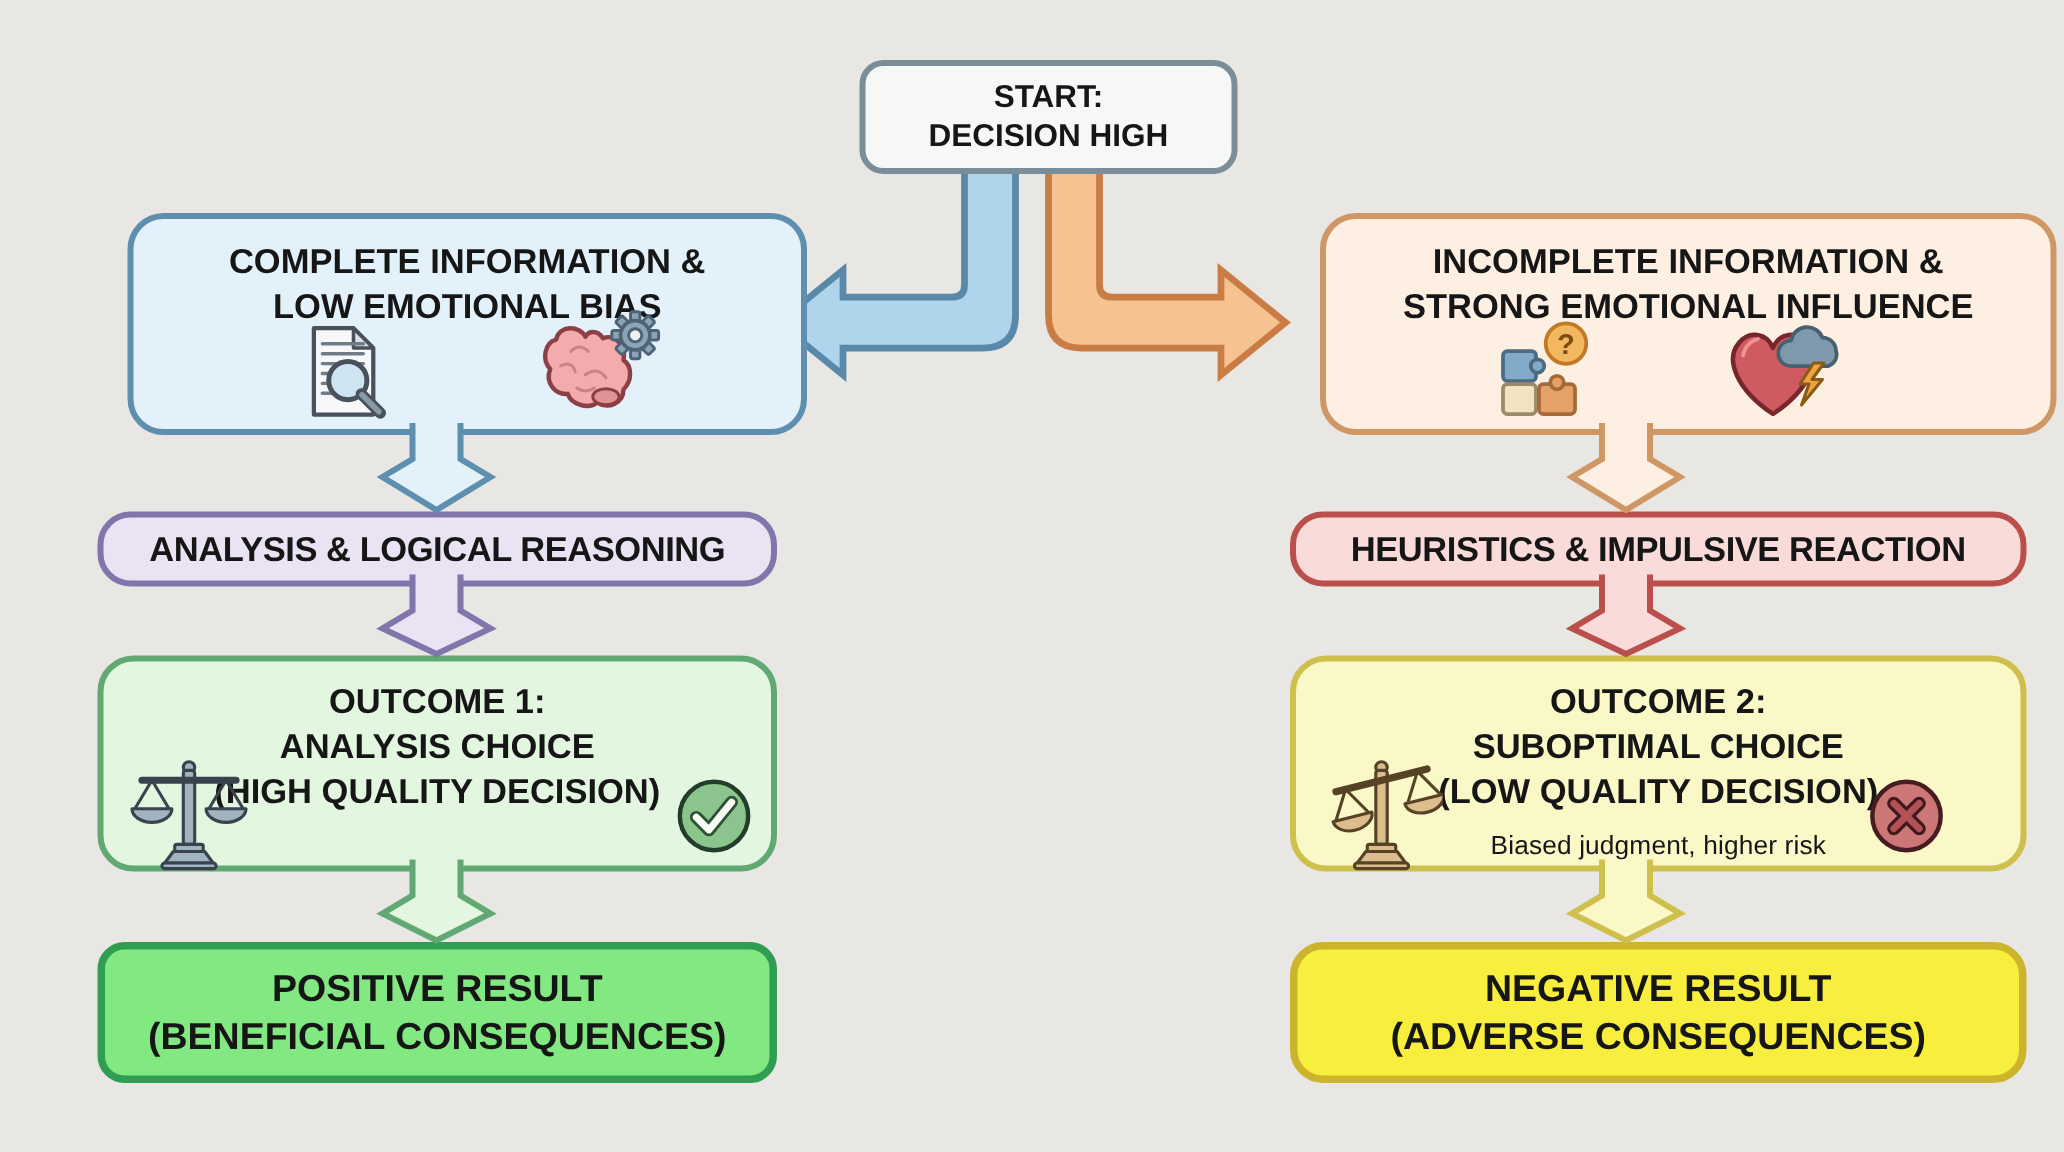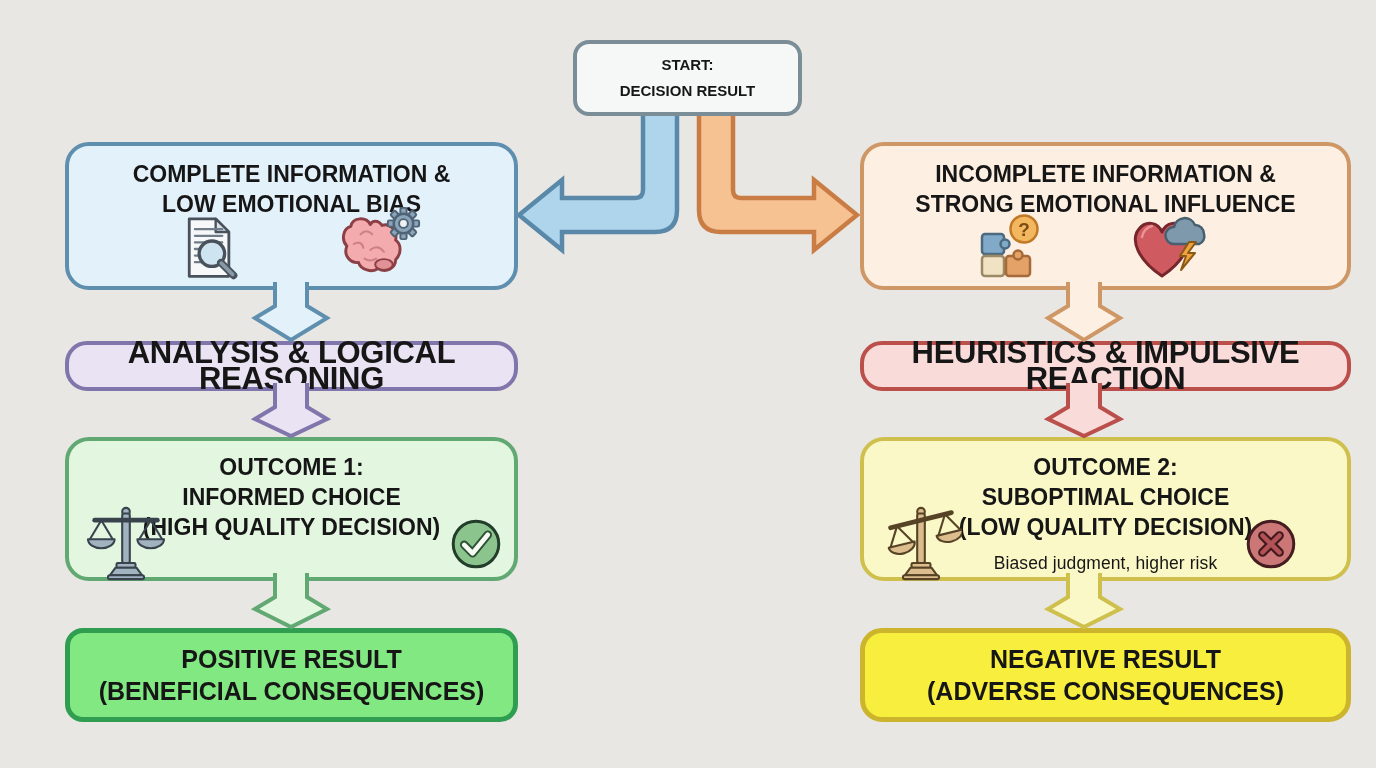--- a/index.html
+++ b/index.html
@@ -4,26 +4,26 @@
 <style>
   html,body{margin:0;padding:0;}
   body{background:#cfcfcd;font-family:"Liberation Sans",sans-serif;}
   #canvas{position:relative;width:1376px;height:768px;background:var(--background,#e8e7e4);overflow:hidden;color:var(--text,#161616);}
   svg.layer{position:absolute;left:0;top:0;width:1376px;height:768px;pointer-events:none;}
   #elbow-layer{z-index:1;}
   #flow-layer{z-index:3;}
   .box{position:absolute;box-sizing:border-box;z-index:2;display:flex;flex-direction:column;align-items:center;text-align:center;font-weight:700;}
   .box .line{display:block;}
   
-  .start{left:573px;top:40px;width:229px;height:76px;border-radius:16px;background:var(--start-fill);border:4px solid var(--start-border);justify-content:center;font-size:15px;line-height:26px;}
+  .start{left:573px;top:40px;width:252px;height:76px;border-radius:16px;background:var(--start-fill);border:4px solid var(--start-border);justify-content:center;font-size:21px;line-height:26px;}
   
   .colL{left:65px;width:453px;}
   .colR{left:860px;width:491px;}
-  .condition{top:142px;height:148px;border-radius:24px;border-width:4px;border-style:solid;font-size:23px;line-height:30px;padding-top:13px;}
-  .process{top:341px;height:50px;border-radius:22px;border-width:4px;border-style:solid;justify-content:center;font-size:31px;line-height:26px;letter-spacing:-0.3px;}
+  .condition{top:142px;height:148px;border-radius:24px;border-width:4px;border-style:solid;font-size:23px;line-height:30px;padding-top:13px;margin-left:20px;}
+  .process{top:341px;height:50px;border-radius:22px;border-width:4px;border-style:solid;justify-content:center;font-size:23px;line-height:26px;letter-spacing:-0.3px;}
   .outcome{top:437px;height:144px;border-radius:24px;border-width:4px;border-style:solid;padding-top:11px;font-size:23px;line-height:30px;align-items:center;}
   .outcome .note{font-size:17.5px;font-weight:500;margin-top:6px;letter-spacing:0.1px;}
   .result{top:628px;height:94px;border-radius:18px;border-width:5px;border-style:solid;justify-content:center;font-size:25px;line-height:32px;}
   .l-condition{background:var(--left-condition-fill);border-color:var(--left-condition-border);}
   .l-process{background:var(--left-process-fill);border-color:var(--left-process-border);}
   .l-outcome{background:var(--left-outcome-fill);border-color:var(--left-outcome-border);}
   .l-result{background:var(--left-result-fill);border-color:var(--left-result-border);}
   .r-condition{background:var(--right-condition-fill);border-color:var(--right-condition-border);}
   .r-process{background:var(--right-process-fill);border-color:var(--right-process-border);}
   .r-outcome{background:var(--right-outcome-fill);border-color:var(--right-outcome-border);}
@@ -35,21 +35,21 @@
 
 <div id="canvas">
 
   <svg id="elbow-layer" class="layer" viewBox="0 0 1376 768">
     <path d="M 643 106 L 643 190 Q 643 198 635 198 L 562 198 L 562 180 L 519 215 L 562 250 L 562 232 L 655 232 Q 677 232 677 210 L 677 106" style="fill:var(--left-branch-arrow-fill);stroke:var(--left-branch-arrow-stroke);stroke-width:4.5;stroke-linejoin:miter;"></path>
     <path d="M 733 106 L 733 190 Q 733 198 741 198 L 814 198 L 814 180 L 857 215 L 814 250 L 814 232 L 721 232 Q 699 232 699 210 L 699 106" style="fill:var(--right-branch-arrow-fill);stroke:var(--right-branch-arrow-stroke);stroke-width:4.5;stroke-linejoin:miter;"></path>
   </svg>
 
   <div class="box start">
     <span class="line">START:</span>
-    <span class="line">DECISION RESULT</span>
+    <span class="line">DECISION HIGH</span>
   </div>
 
   <div class="box colL condition l-condition">
     <span class="line">COMPLETE INFORMATION &amp;</span>
     <span class="line">LOW EMOTIONAL BIAS</span>
     <svg class="icon" style="left:108px;top:70px;width:66px;height:66px" viewBox="0 0 70 70">
       <path d="M13 3 H41 L55 17 V64 H13 Z" fill="#f6f8f9" stroke="#49525c" stroke-width="3" stroke-linejoin="round"></path>
       <path d="M41 3 L41 17 H55 Z" fill="#d9e1e6" stroke="#49525c" stroke-width="2.5" stroke-linejoin="round"></path>
       <g stroke="#707d88" stroke-width="2.4" stroke-linecap="round">
         <line x1="19" y1="14" x2="48" y2="14"></line>
@@ -88,21 +88,21 @@
       </g>
     </svg>
   </div>
 
   <div class="box colL process l-process">
     <span class="line">ANALYSIS &amp; LOGICAL REASONING</span>
   </div>
 
   <div class="box colL outcome l-outcome">
     <span class="line">OUTCOME 1:</span>
-    <span class="line">INFORMED CHOICE</span>
+    <span class="line">ANALYSIS CHOICE</span>
     <span class="line">(HIGH QUALITY DECISION)</span>
     <svg class="icon" style="left:16px;top:64px;width:82px;height:76px" viewBox="0 0 86 80">
       <g fill="#a2b3c0" stroke="#39434d" stroke-width="2.2" stroke-linejoin="round">
         <circle cx="43" cy="7" r="4"></circle>
         <rect x="39" y="9" width="8" height="52" rx="2"></rect>
         <line x1="10" y1="16" x2="76" y2="16" stroke-width="5" stroke-linecap="round"></line>
         <line x1="17" y1="16" x2="5" y2="36"></line>
           <line x1="17" y1="16" x2="29" y2="36"></line>
         <path d="M3 36 a14 9.5 0 0 0 28 0 z"></path>
         <line x1="69" y1="16" x2="57" y2="36"></line>

